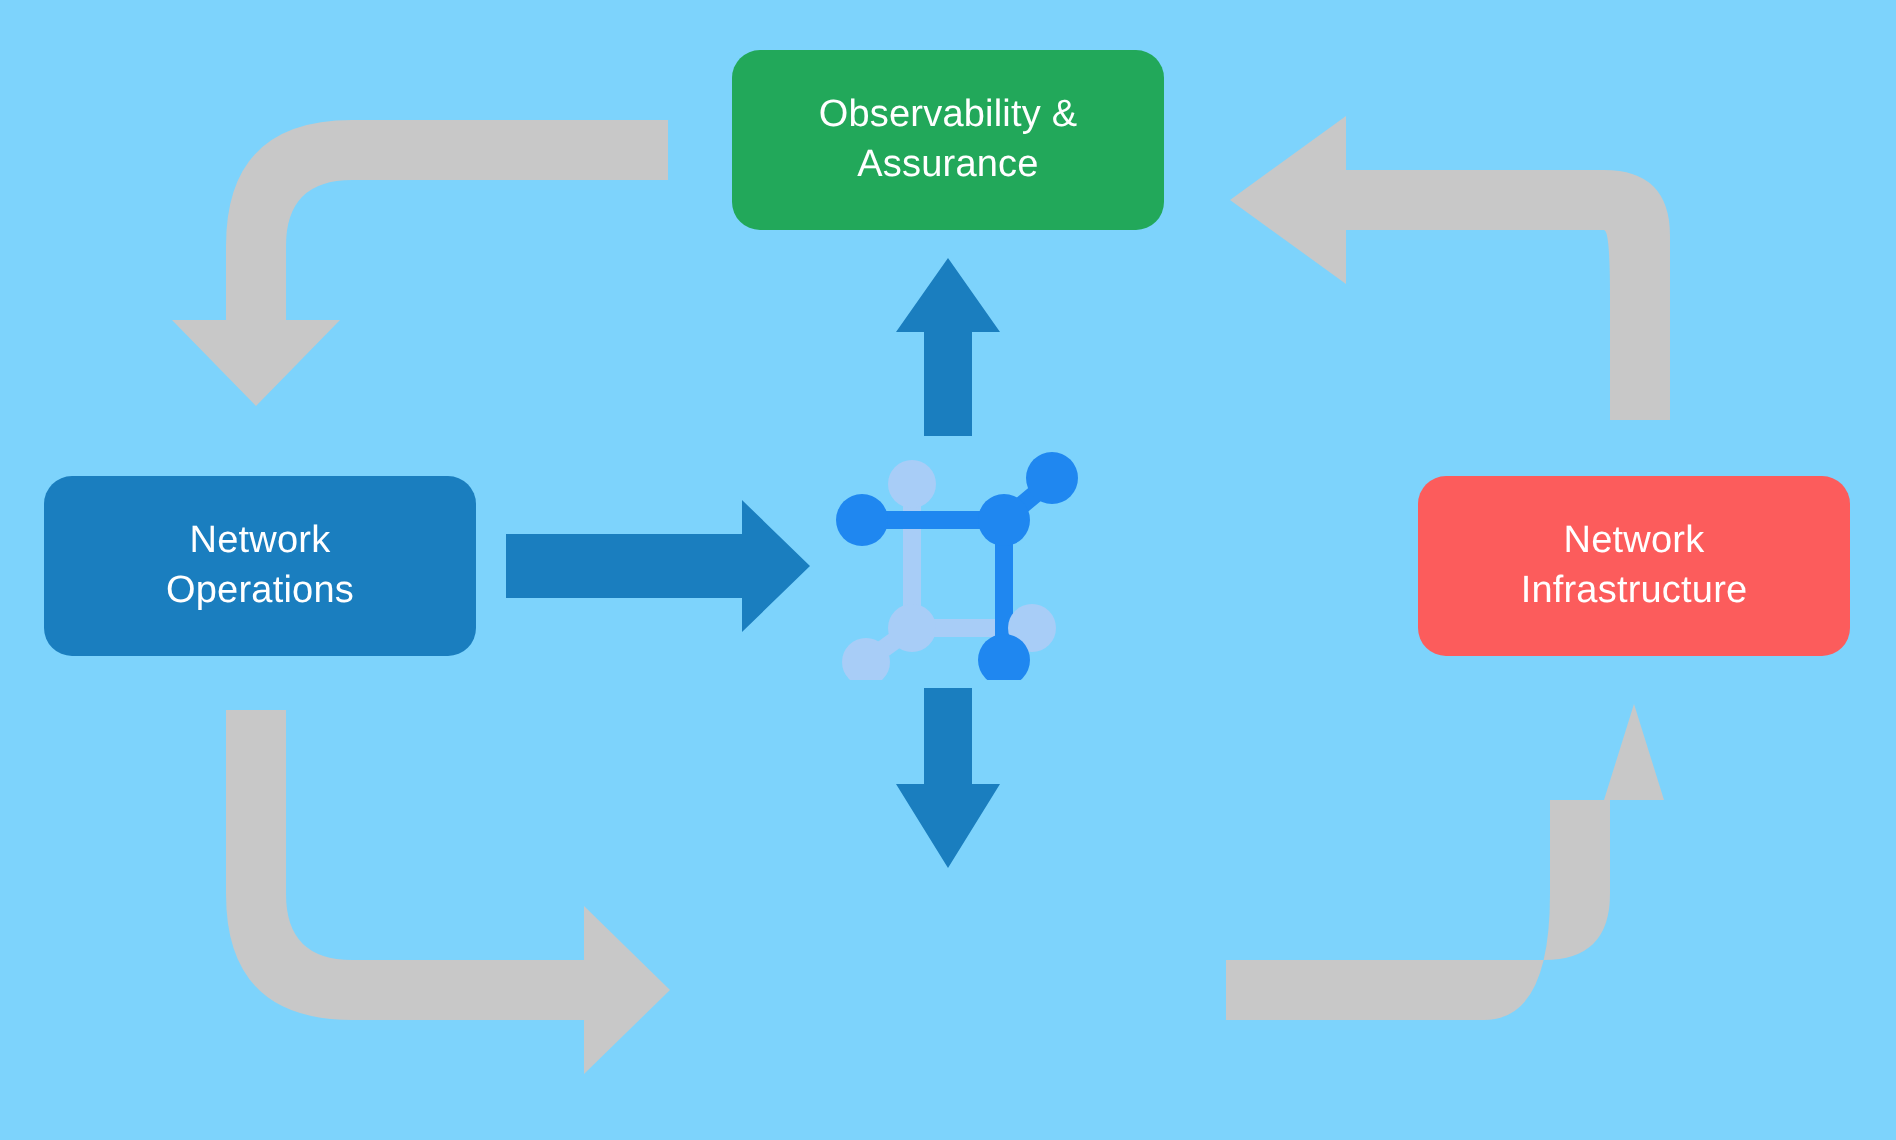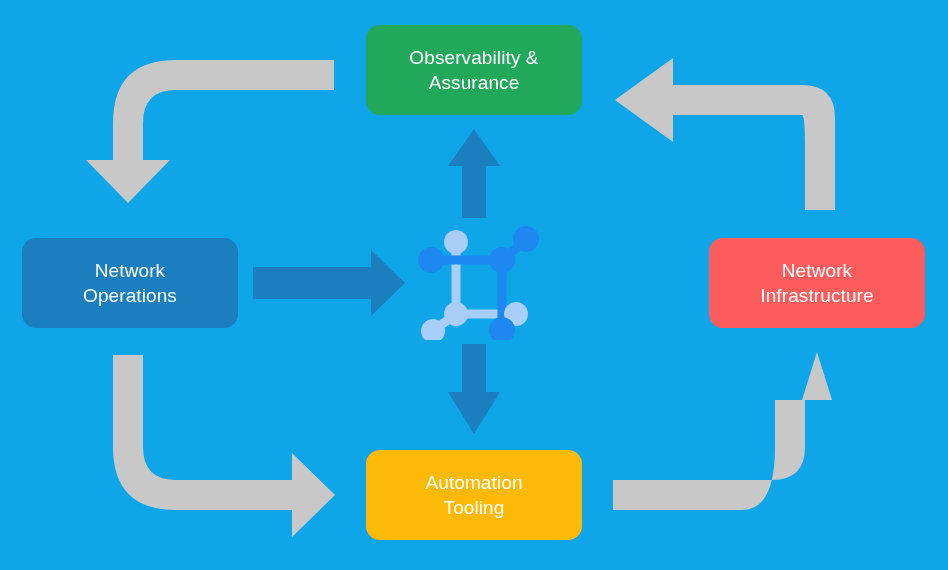--- a/index.html
+++ b/index.html
@@ -10,21 +10,21 @@
   body {
     width: 948px;
     height: 570px;
     overflow: hidden;
     font-family: "Liberation Sans", sans-serif;
   }
   #diagram-canvas {
     position: relative;
     width: 948px;
     height: 570px;
-    background: #0ea5e9;
+    background: #7dd3fc;
   }
   .node-box {
     position: absolute;
     display: flex;
     align-items: center;
     justify-content: center;
     text-align: center;
     border-radius: 14px;
     color: #ffffff;
     font-size: 19px;
@@ -213,18 +213,14 @@
   <div class="node-box" id="box-network-operations" style="background:#1a7ebf;">
     <span class="node-label">Network
 Operations</span>
   </div>
 
   <div class="node-box" id="box-network-infrastructure" style="background:#fc5c5c;">
     <span class="node-label">Network
 Infrastructure</span>
   </div>
 
-  <div class="node-box" id="box-automation-tooling" style="background:#fcba07;">
-    <span class="node-label">Automation
-Tooling</span>
-  </div>
 
 </div>
 
 </body></html>

